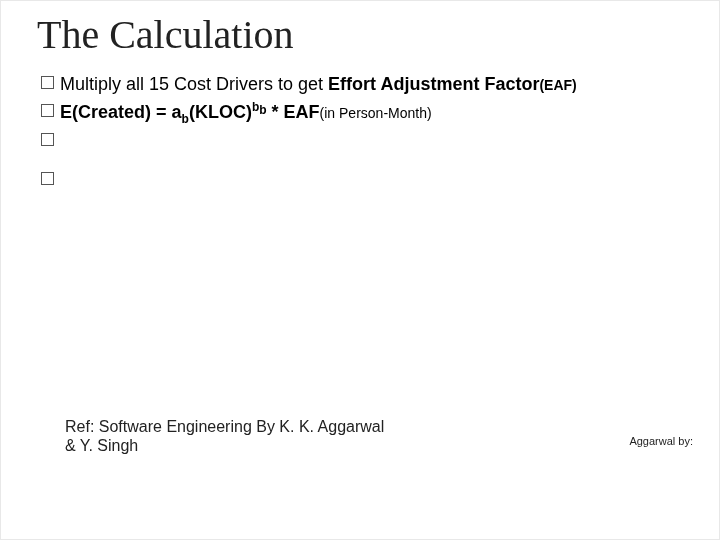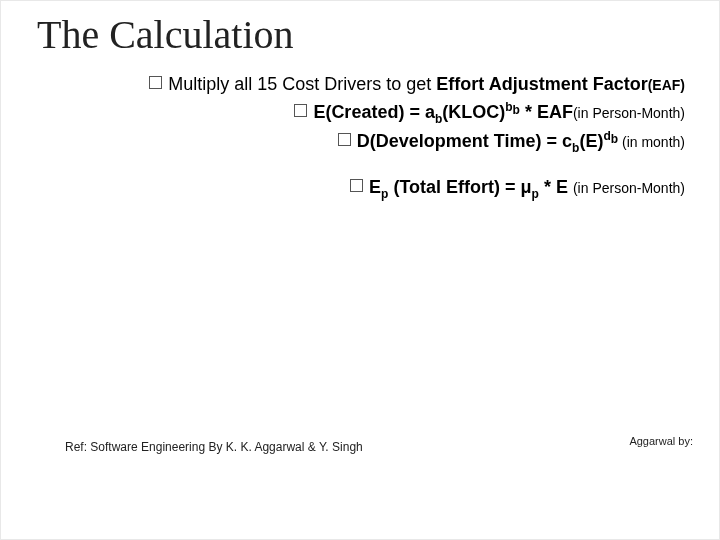--- a/index.html
+++ b/index.html
@@ -25,21 +25,20 @@
     margin-top: 2px;
   }
   .body {
     margin-left: 4px;
   }
   .row {
     display: flex;
     align-items: flex-start;
     margin-bottom: 4px;
     line-height: 1.35;
-    justify-content: flex-end;
   }
   .group-gap { margin-top: 22px; }
   .checkbox {
     width: 13px;
     height: 13px;
     border: 1.5px solid #555;
     flex: 0 0 13px;
     margin-top: 4px;
     margin-right: 6px;
     background: #fff;
@@ -49,21 +48,21 @@
     color: #000;
   }
   .line .bold { font-weight: 700; }
   .line .small { font-size: 14px; }
   .line sub { font-size: 12px; vertical-align: sub; line-height: 0; }
   .line sup { font-size: 12px; vertical-align: super; line-height: 0; }
   .footer {
     position: absolute;
     left: 64px;
     bottom: 4px;
-    font-size: 12px;
+    font-size: 16px;
     color: #222;
     line-height: 1.15;
     max-width: 330px;
   }
   .footer-right {
     position: absolute;
     right: 28px;
     bottom: 12px;
     font-size: 11px;
     color: #222;
@@ -87,30 +86,24 @@
 
     <div class="row">
       <span class="checkbox"></span>
       <span class="line">
         <span class="bold">E(Created) = a</span><sub class="bold">b</sub><span class="bold">(KLOC)</span><sup class="bold"><span>b</span><sub>b</sub></sup><span class="bold"> * EAF</span><span class="small">(in Person-Month)</span>
       </span>
     </div>
 
     <div class="row">
       <span class="checkbox"></span>
-      <span class="line">
-        <span class="bold">D(Development Time) = c</span><sub class="bold">b</sub><span class="bold">(E)</span><sup class="bold"><span>d</span><sub>b</sub></sup><span class="small"> (in month)</span>
-      </span>
     </div>
 
     <div class="row group-gap">
       <span class="checkbox"></span>
-      <span class="line">
-        <span class="bold">E</span><sub class="bold">p</sub><span class="bold"> (Total Effort) = μ</span><sub class="bold">p</sub><span class="bold"> * E </span><span class="small">(in Person-Month)</span>
-      </span>
     </div>
 
 
   </div>
 
   <div class="footer">Ref: Software Engineering By K. K. Aggarwal &amp; Y. Singh</div>
   <div class="footer-right">Aggarwal by:</div>
 
 </div>
 

